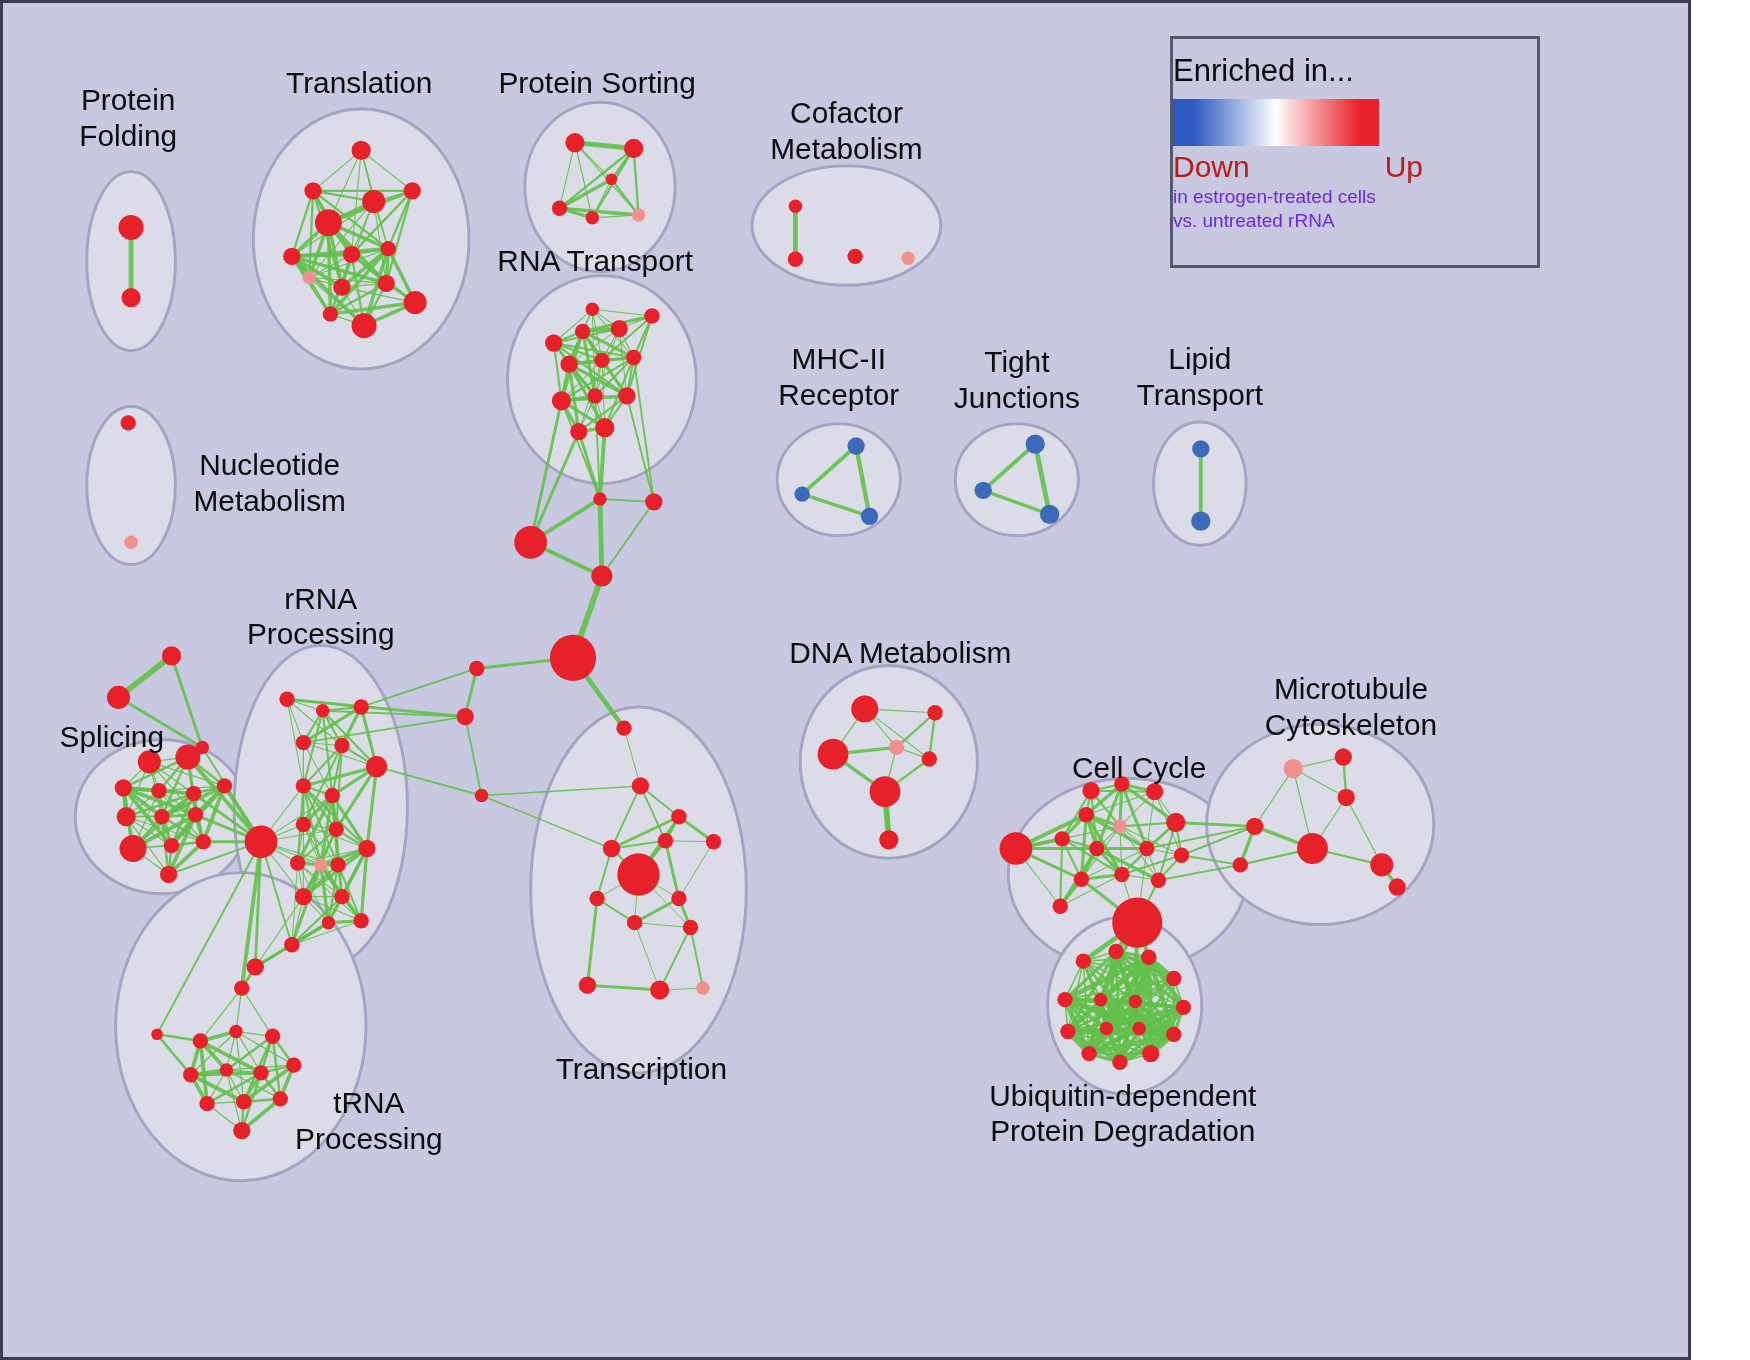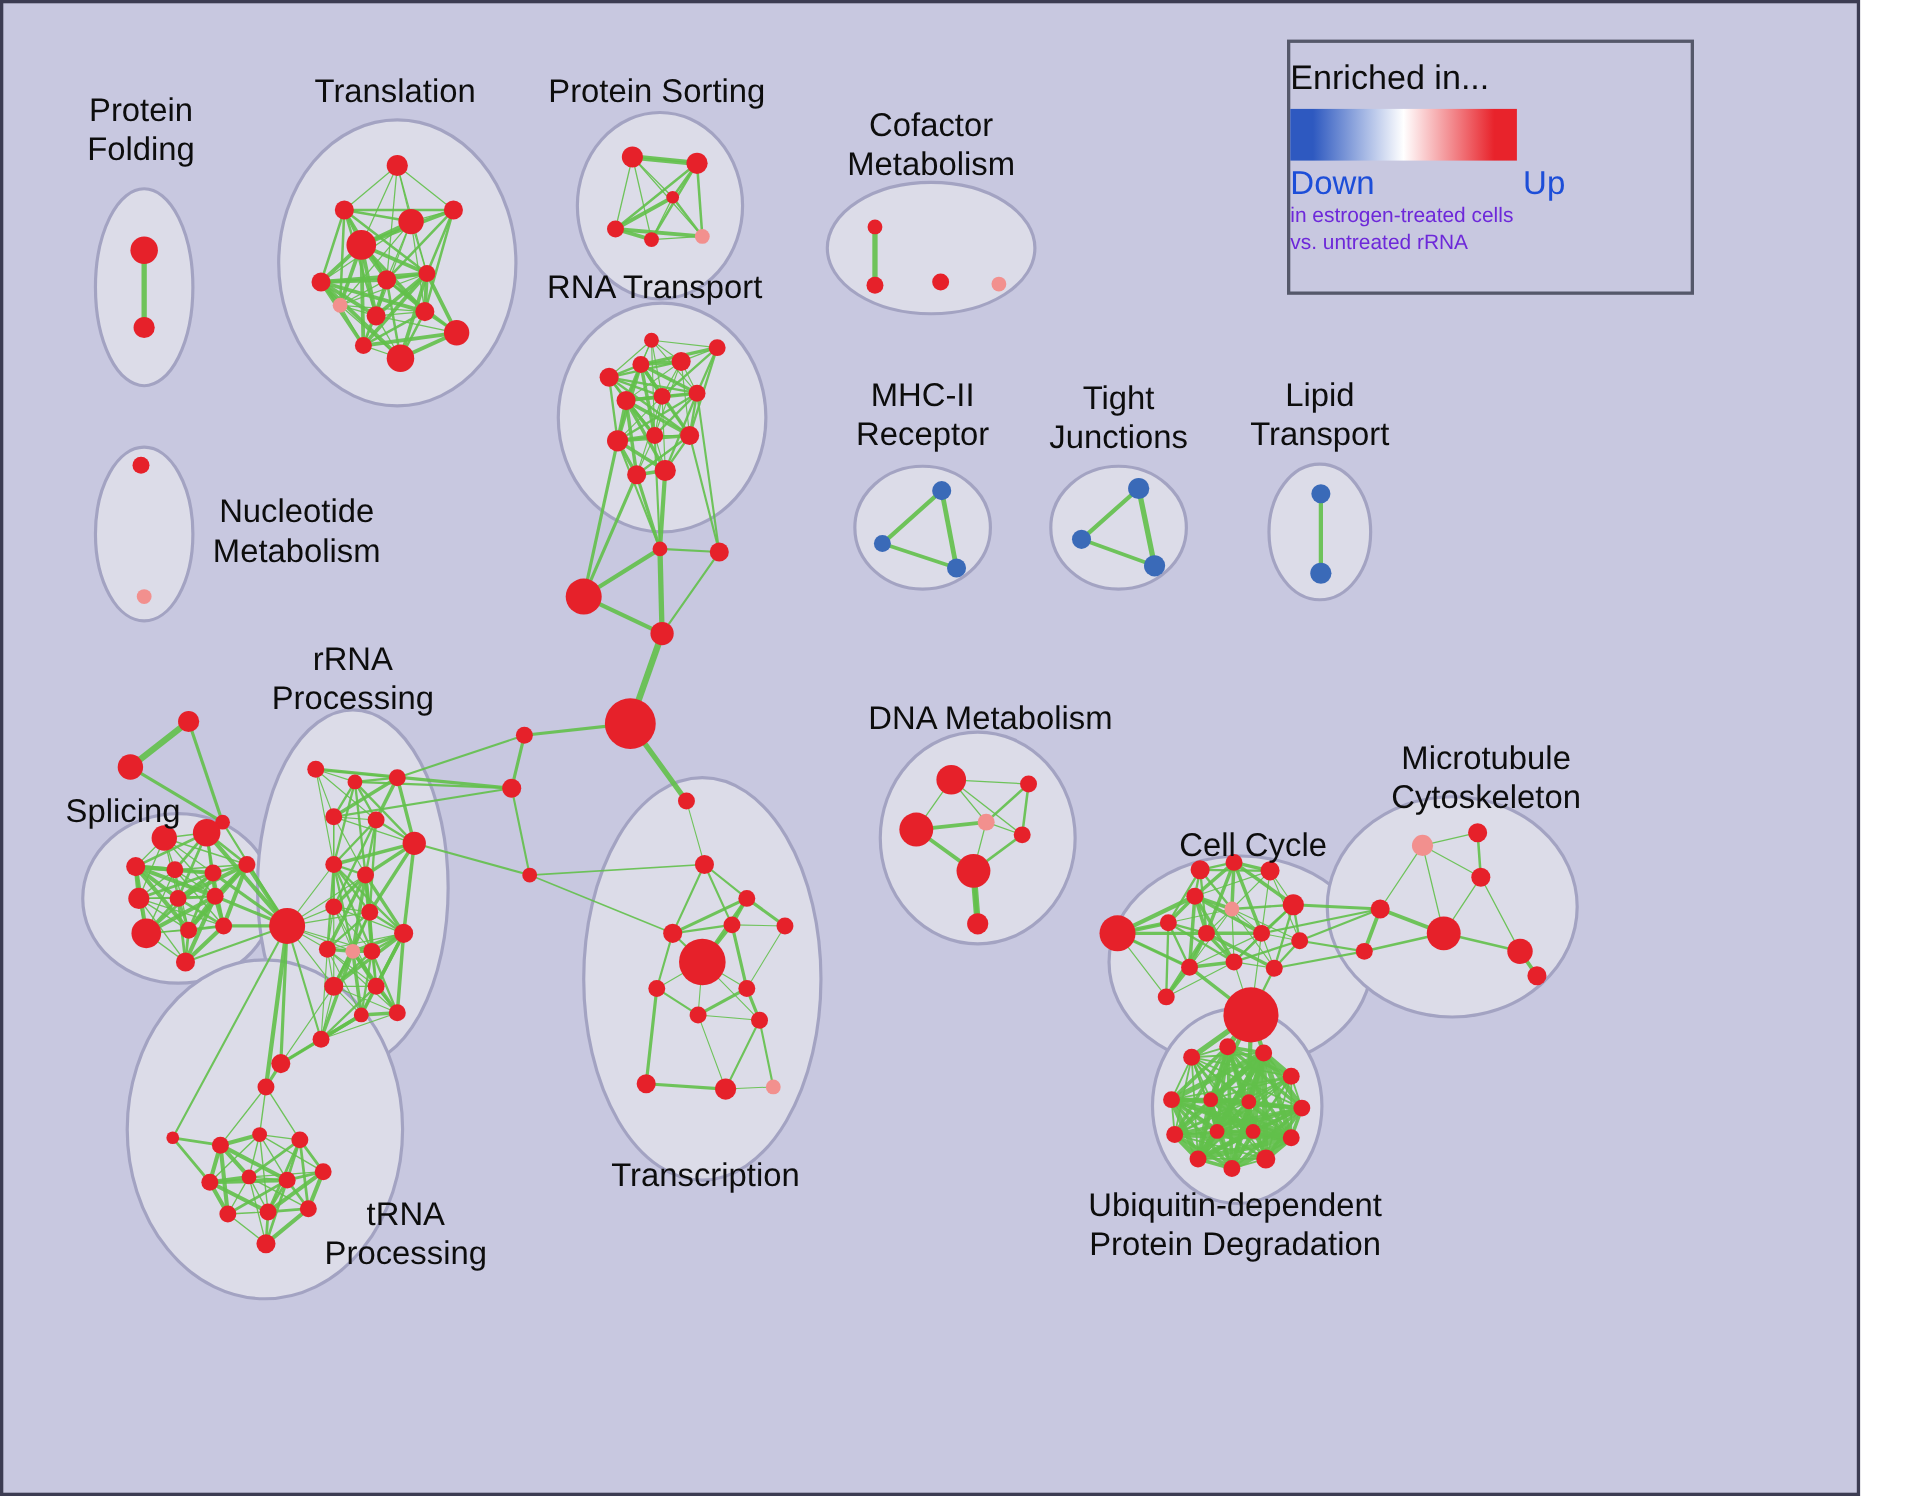--- a/index.html
+++ b/index.html
@@ -18,21 +18,21 @@
   .legend {
     position:absolute; left:1135px; top:33px; width:370px; height:232px;
     border:3px solid #55586a; box-sizing:border-box;
     display:flex; flex-direction:column; 
     padding-top:14px;
     margin-left:32px;
   }
   .legend-title { font-size:31px; color:#0d0d0d; }
   .legend-gradient { width:206px; height:47px; margin-top:10px; }
   .legend-ends { width:250px; display:flex; justify-content:space-between; margin-top:4px; }
-  .legend-ends span { font-size:30px; color:#1d4ed8; }
+  .legend-ends span { font-size:30px; color:#b91c1c; }
   .legend-caption { font-size:19px; color:#6d28d9; margin-top:2px; }
 </style>
 </head>
 <body>
 
 <div class="page" style="background: rgb(200, 200, 224); border-color: rgb(60, 60, 82);">
   <svg id="network-svg" viewBox="0 0 1750 1360">
       <g>
         <ellipse cx="133" cy="245" rx="46" ry="93" fill="#dcdce8" stroke="#a3a3c2" stroke-width="3"></ellipse>
         <ellipse cx="372" cy="222" rx="112" ry="135" fill="#dcdce8" stroke="#a3a3c2" stroke-width="3"></ellipse>

